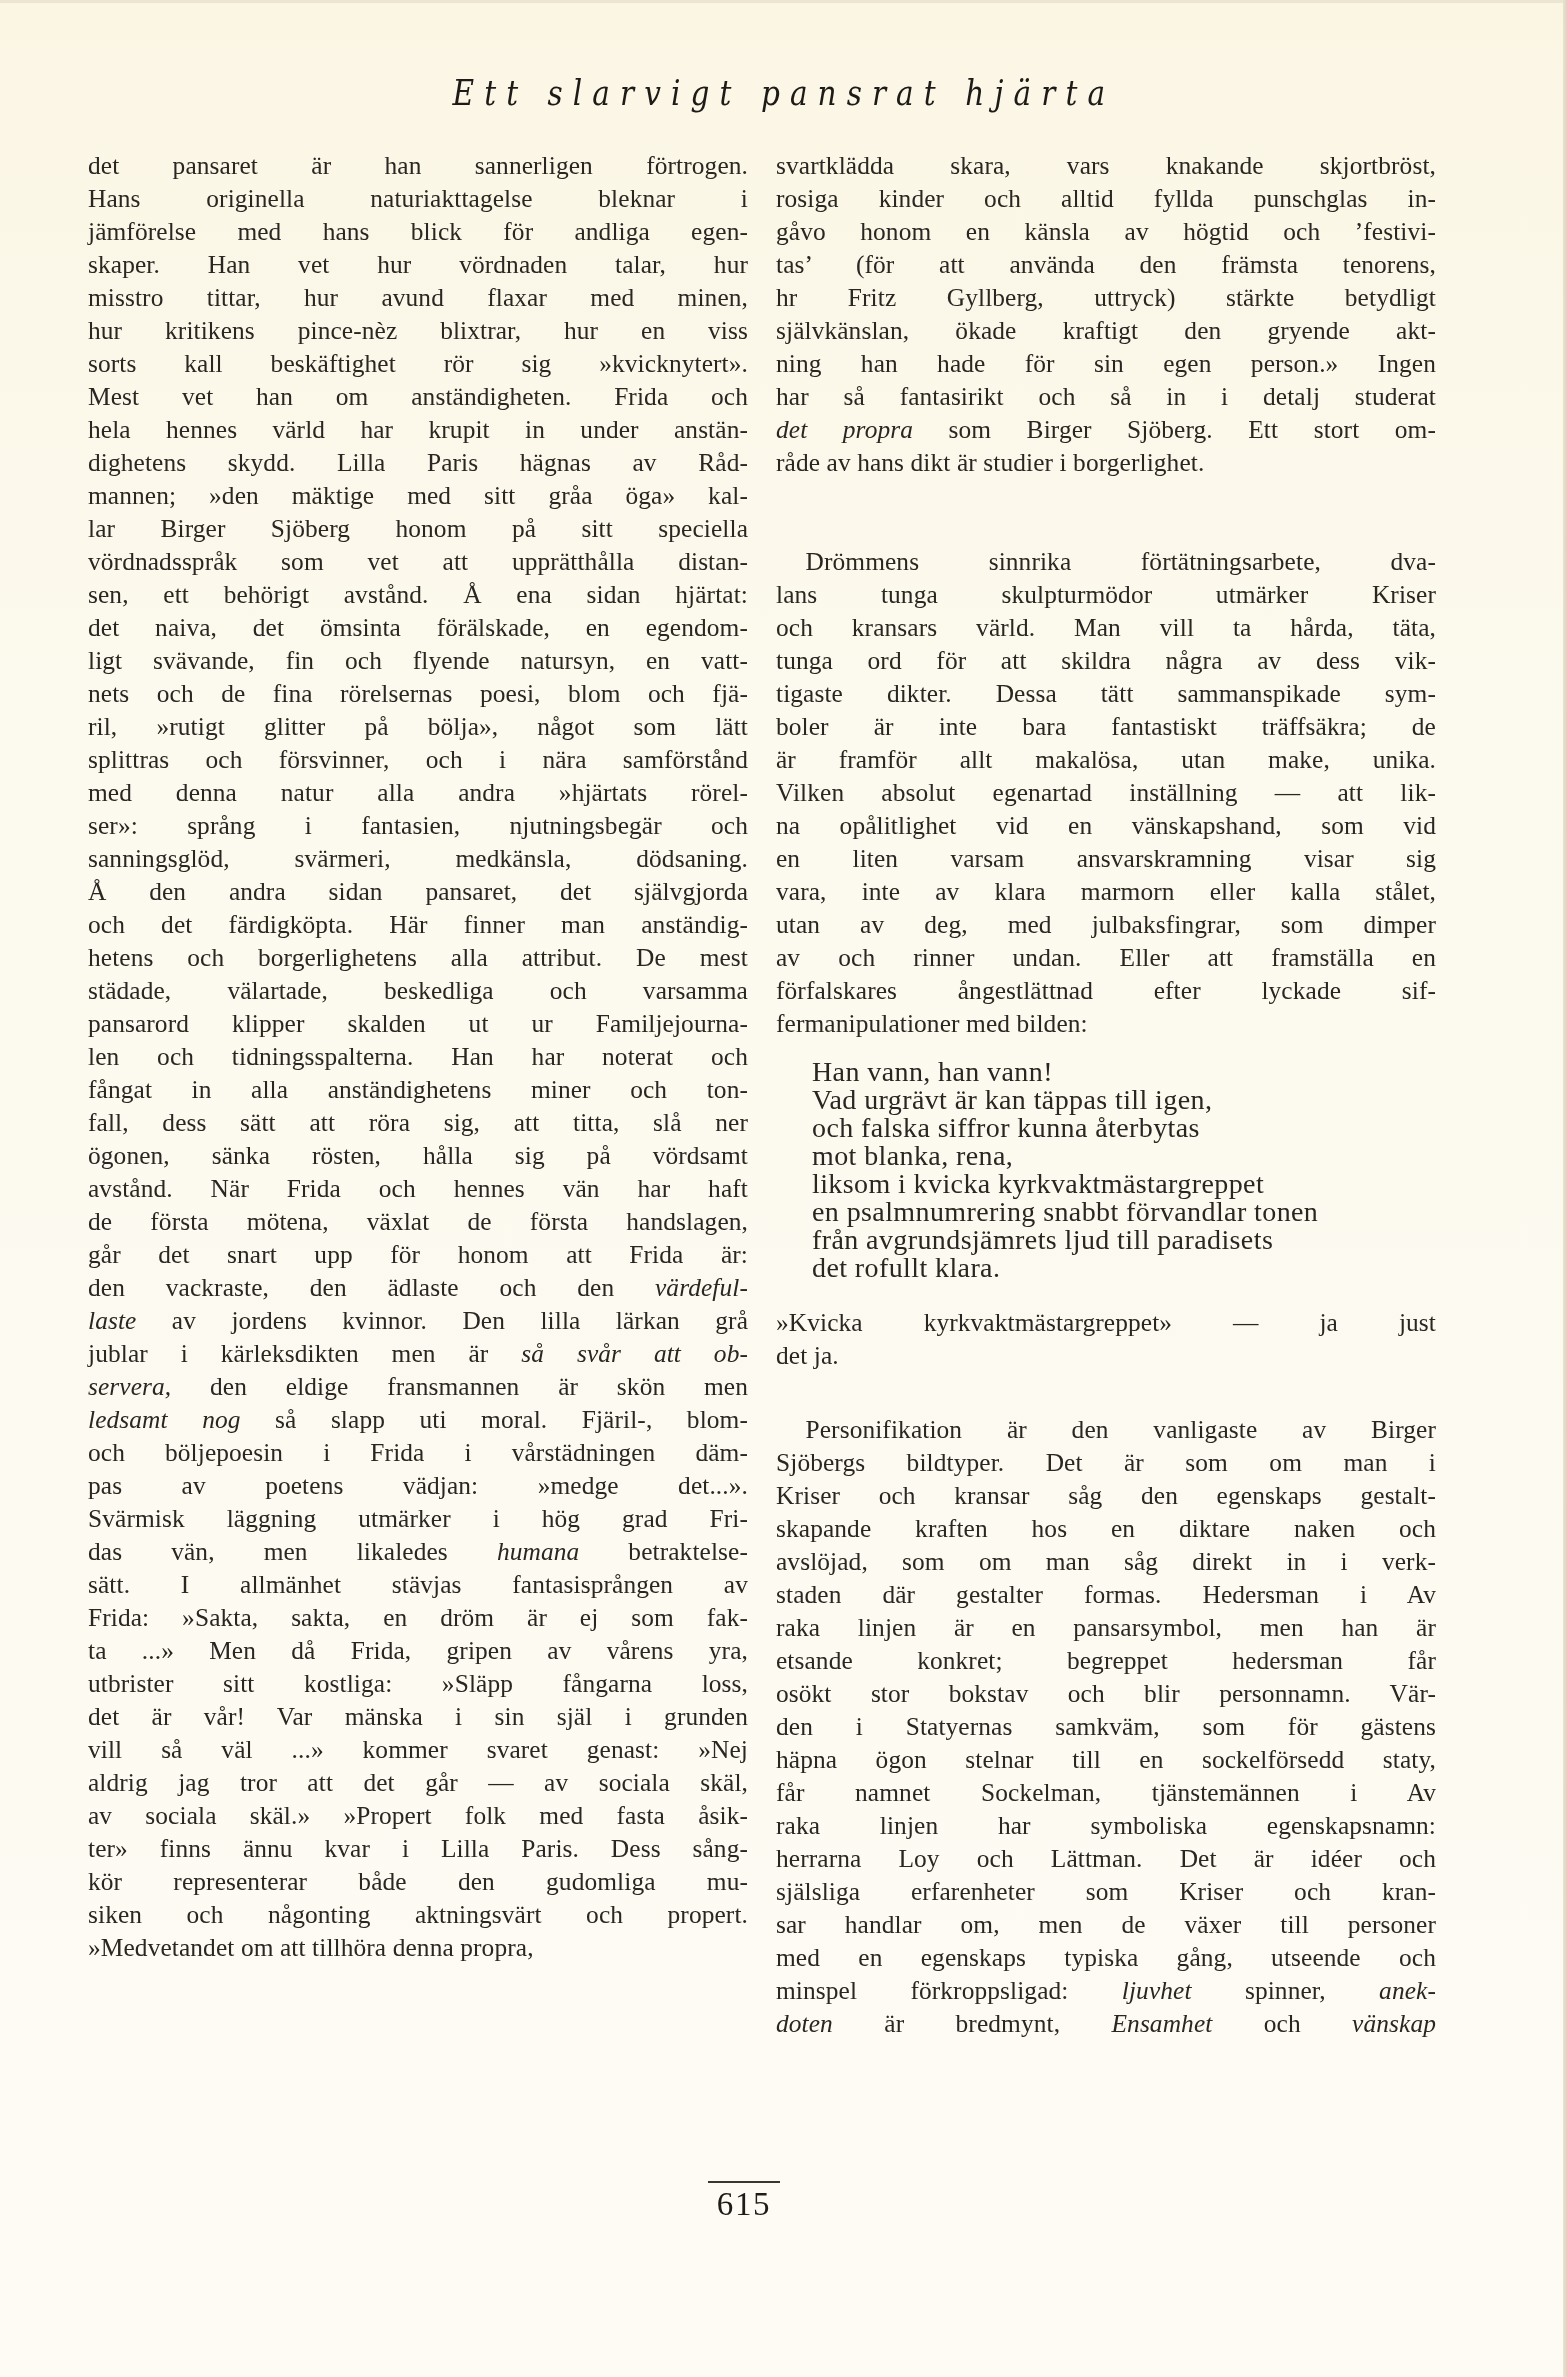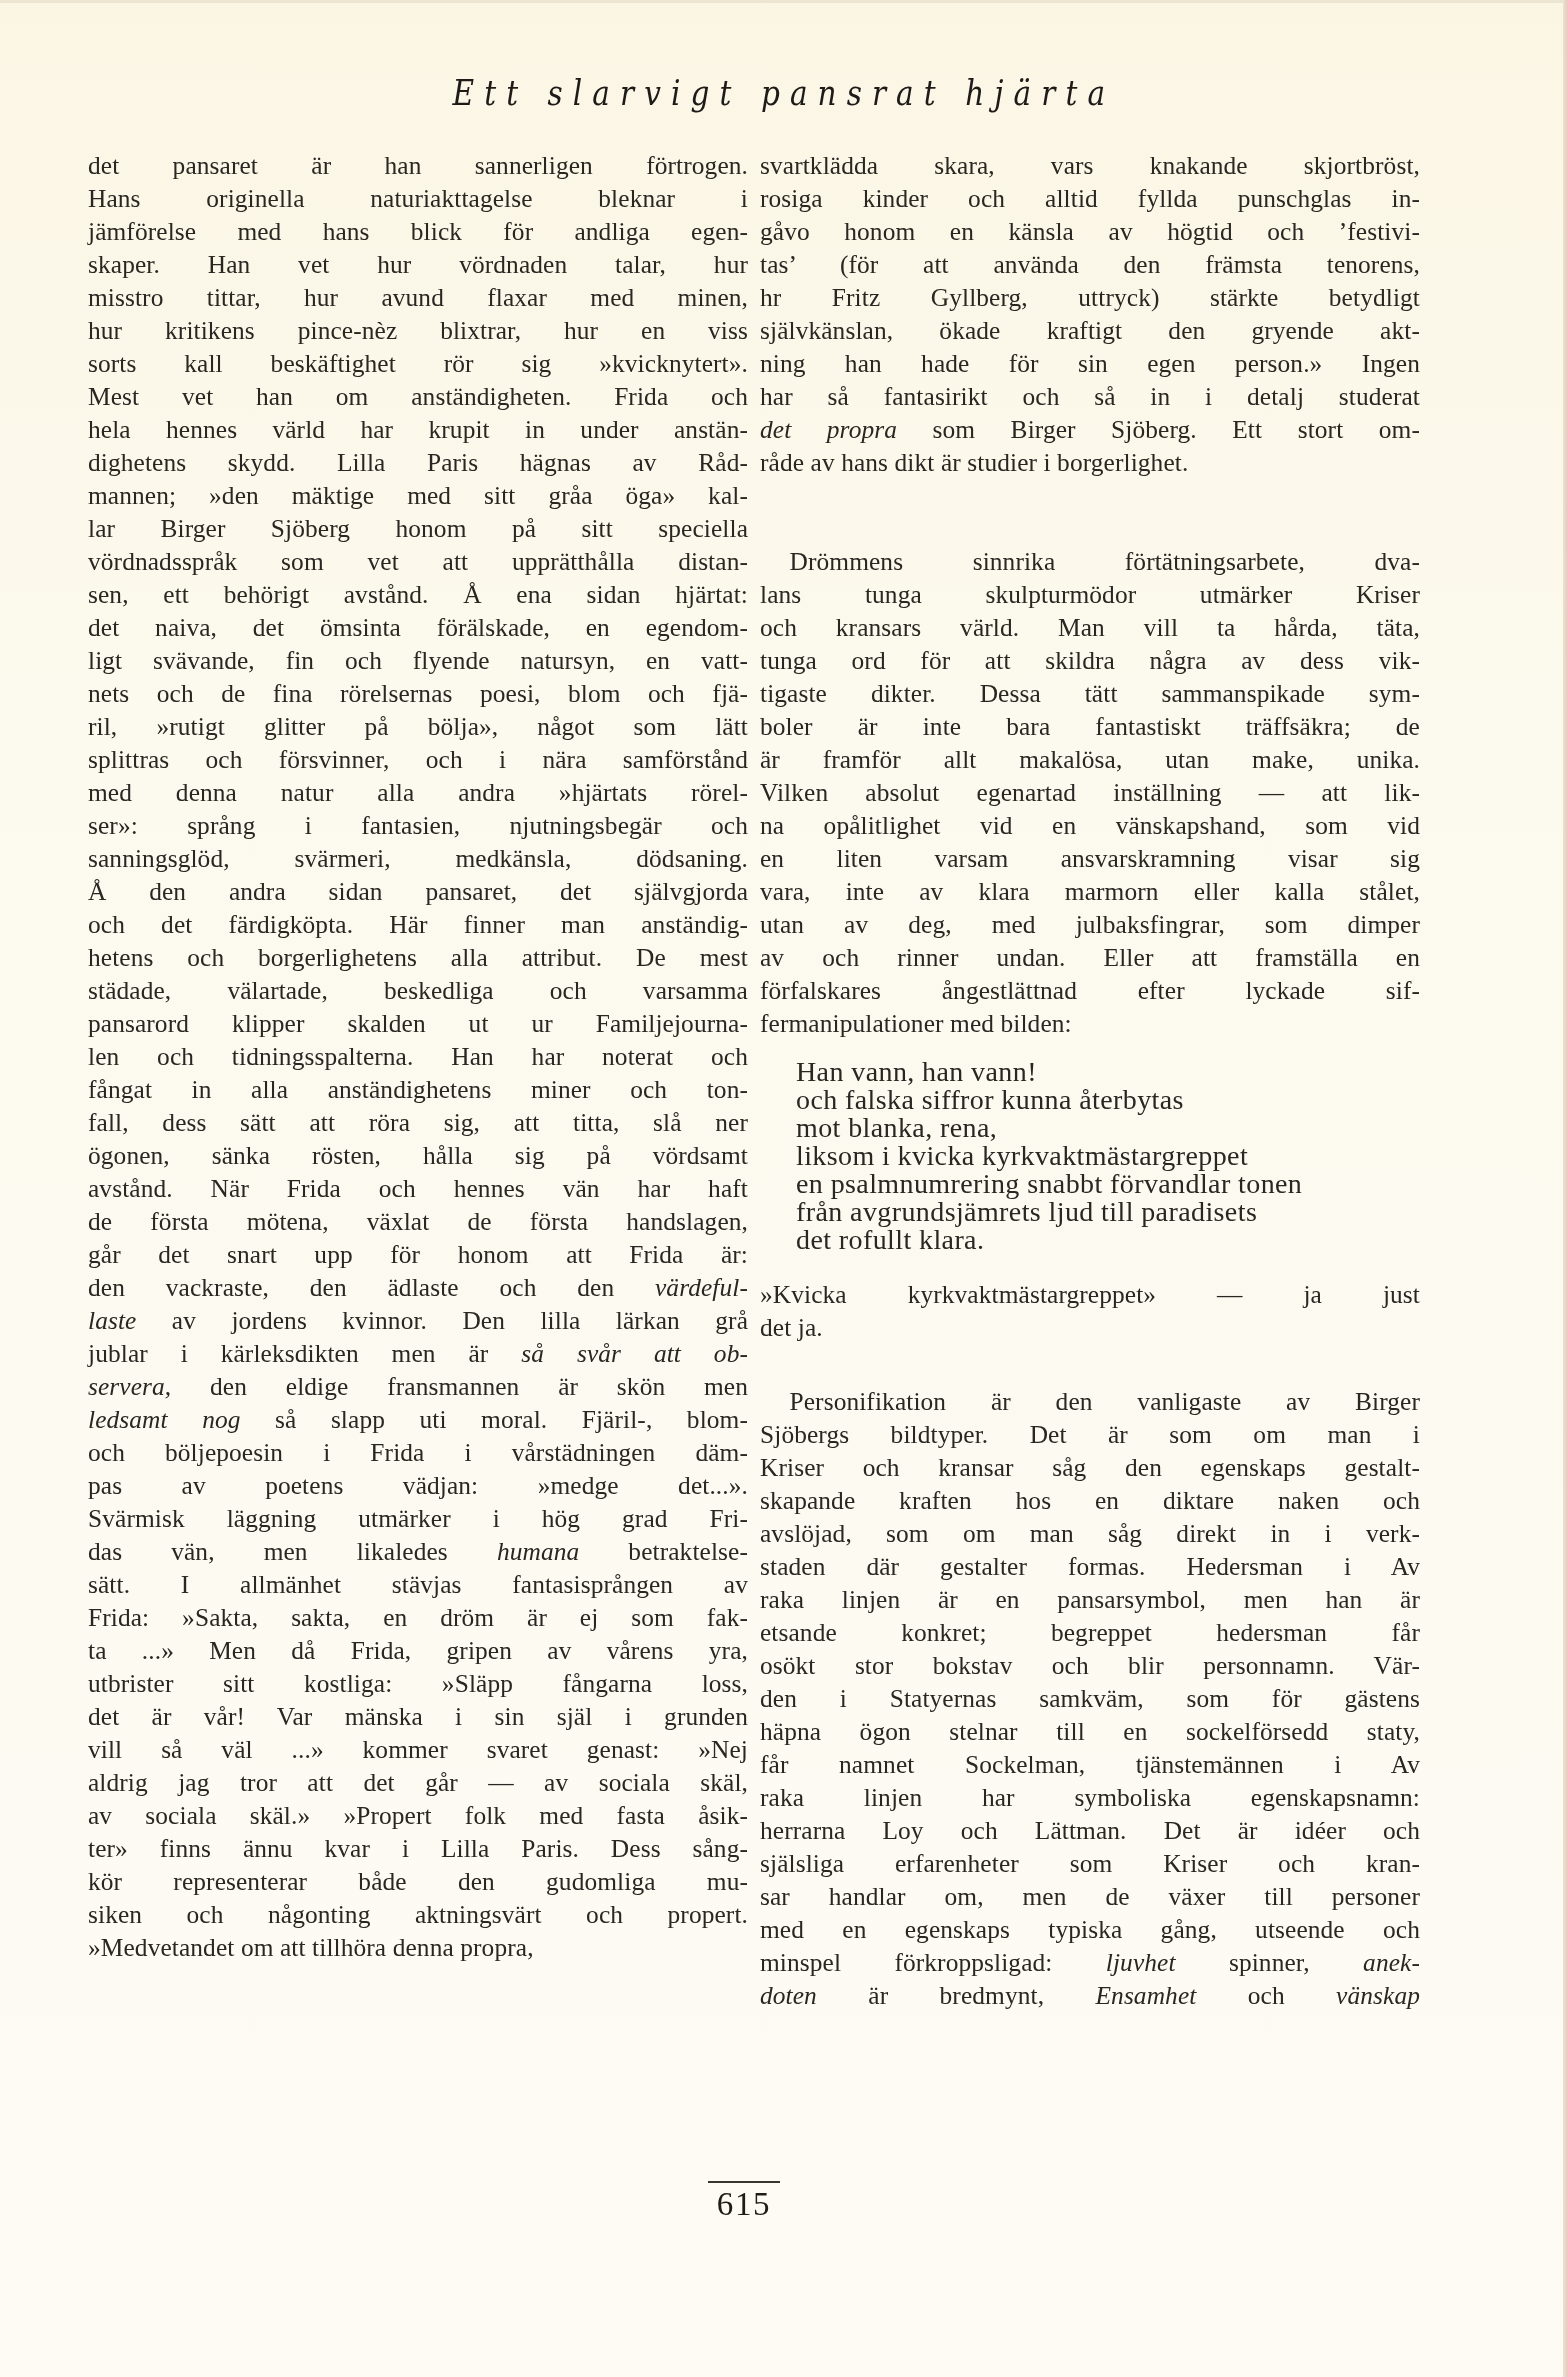--- a/index.html
+++ b/index.html
@@ -31,21 +31,21 @@
     font-size: 36px;
     letter-spacing: 12.3px;
     color: #1d1a17;
     transform: scaleX(0.82);
     transform-origin: 783px 0;
   }
   .column {
     position: absolute; top: 149px; width: 660px;
   }
   .col-left { left: 88px; }
-  .col-right { left: 760px; }
+  .col-right { left: 776px; }
   .line {
     height: 33px; line-height: 33px;
     font-size: 25.4px;
     white-space: nowrap;
     text-align: justify; text-align-last: justify;
     letter-spacing: 0.1px;
   }
   .line.last { text-align-last: left; }
   .line.indent { padding-left: 29.5px; margin-top: 41px; }
   .line i { font-style: italic; }
@@ -162,20 +162,21 @@
         <div class="line"><span>en liten varsam ansvarskramning visar sig</span></div>
         <div class="line"><span>vara, inte av klara marmorn eller kalla stålet,</span></div>
         <div class="line"><span>utan av deg, med julbaksfingrar, som dimper</span></div>
         <div class="line"><span>av och rinner undan. Eller att framställa en</span></div>
         <div class="line"><span>förfalskares ångestlättnad efter lyckade sif-</span></div>
         <div class="line last"><span>fermanipulationer med bilden:</span></div>
       </div>
     <div class="gap-small"></div>
     <div class="poem">
         <div class="line">Han vann, han vann!</div>
+        <div class="line">Vad urgrävt är kan täppas till igen,</div>
         <div class="line">och falska siffror kunna återbytas</div>
         <div class="line">mot blanka, rena,</div>
         <div class="line">liksom i kvicka kyrkvaktmästargreppet</div>
         <div class="line">en psalmnumrering snabbt förvandlar tonen</div>
         <div class="line">från avgrundsjämrets ljud till paradisets</div>
         <div class="line">det rofullt klara.</div>
       </div>
     <div class="gap"></div>
     <div>
         <div class="line"><span>»Kvicka kyrkvaktmästargreppet» — ja just</span></div>

